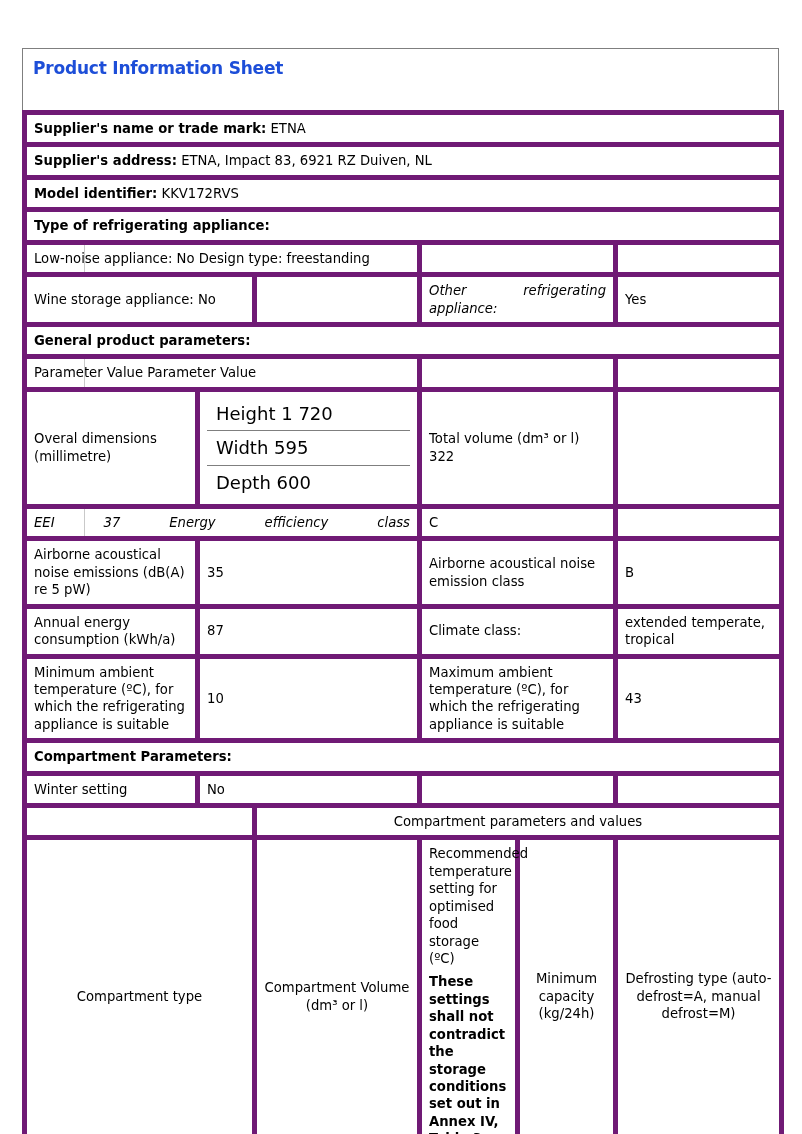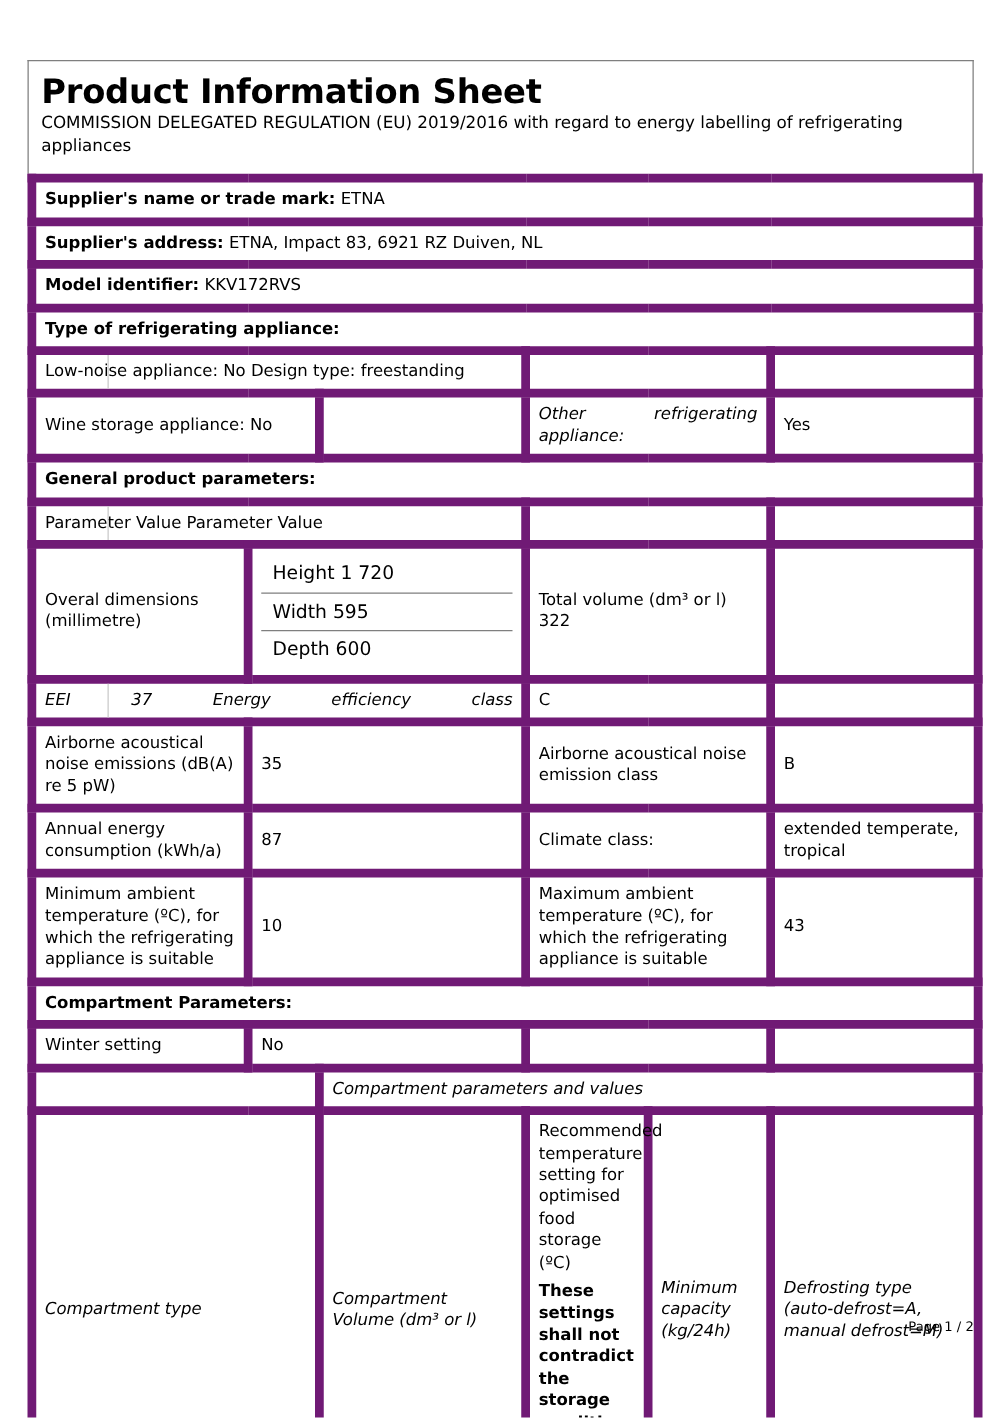--- a/index.html
+++ b/index.html
@@ -26,68 +26,68 @@
     top: 48px;
     width: 757px;
   }
 
   table.doc {
     width: 757px;
     border-collapse: collapse;
     table-layout: fixed;
   }
   table.doc td {
-    border: 7px solid #701a75;
+    border: 5px solid #701a75;
     vertical-align: middle;
     padding: 5px 7px;
     font-size: 13.2px;
     line-height: 1.32;
     color: #000;
   }
 
   .top-outer {
     border: 1px solid #7f7f7f;
     border-bottom: none;
     padding: 10px 10px 12px 10px;
     box-sizing: border-box;
     width: 757px;
   }
   .doc-title {
-    font-size: 27px;
+    font-size: 17px;
     font-weight: bold;
-    color: #000000;
+    color: #1d4ed8;
     letter-spacing: -0.2px;
-    margin: 0 0 0 0;
+    margin: 0 0 20px 0;
     line-height: 1.12;
   }
   .doc-subtitle {
     font-size: 13.4px;
     line-height: 1.42;
     margin: 0;
     color: #000;
   }
 
   .b { font-weight: bold; }
-  .center { text-align: left; font-style: italic; }
+  .center { text-align: center; }
   .just { text-align: justify; text-align-last: justify; font-style: italic; }
   .vmid { vertical-align: middle; }
 
   
   table.dims {
     width: 100%;
     border-collapse: collapse;
     table-layout: fixed;
   }
   table.dims td {
     border: 1px solid #7f7f7f;
     border-top: none;
     border-left: none;
     border-right: none;
     padding: 5px 7px 5px 9px;
-    font-size: 15px;
+    font-size: 18px;
     line-height: 1.3;
   }
   table.dims tr:last-child td { border-bottom: none; }
 
   td.nopad { padding: 0; }
 
   .ghost-line {
     position: relative;
   }
   .ghost-line::after {
@@ -120,21 +120,20 @@
 </style>
 </head>
 <body>
 
 <div class="page">
 
   <div class="sheet">
 
     <div class="top-outer">
       <div class="doc-title">Product Information Sheet</div>
-      <div class="doc-subtitle">COMMISSION DELEGATED REGULATION (EU) 2019/2016 with regard to energy labelling of refrigerating appliances</div>
     </div>
 
     <table class="doc">
       <colgroup>
         <col style="width:173px">
         <col style="width:57px">
         <col style="width:165px">
         <col style="width:98px">
         <col style="width:98px">
         <col style="width:166px">
@@ -270,15 +269,14 @@
         <td class="center">-</td>
         <td class="center">-</td>
         <td class="center">-</td>
         <td class="center">-</td>
       </tr>
 
     </tbody>
       </table>
   </div>
 
-  <div class="footer">Page 1 / 2</div>
 
 </div>
 
 </body></html>

